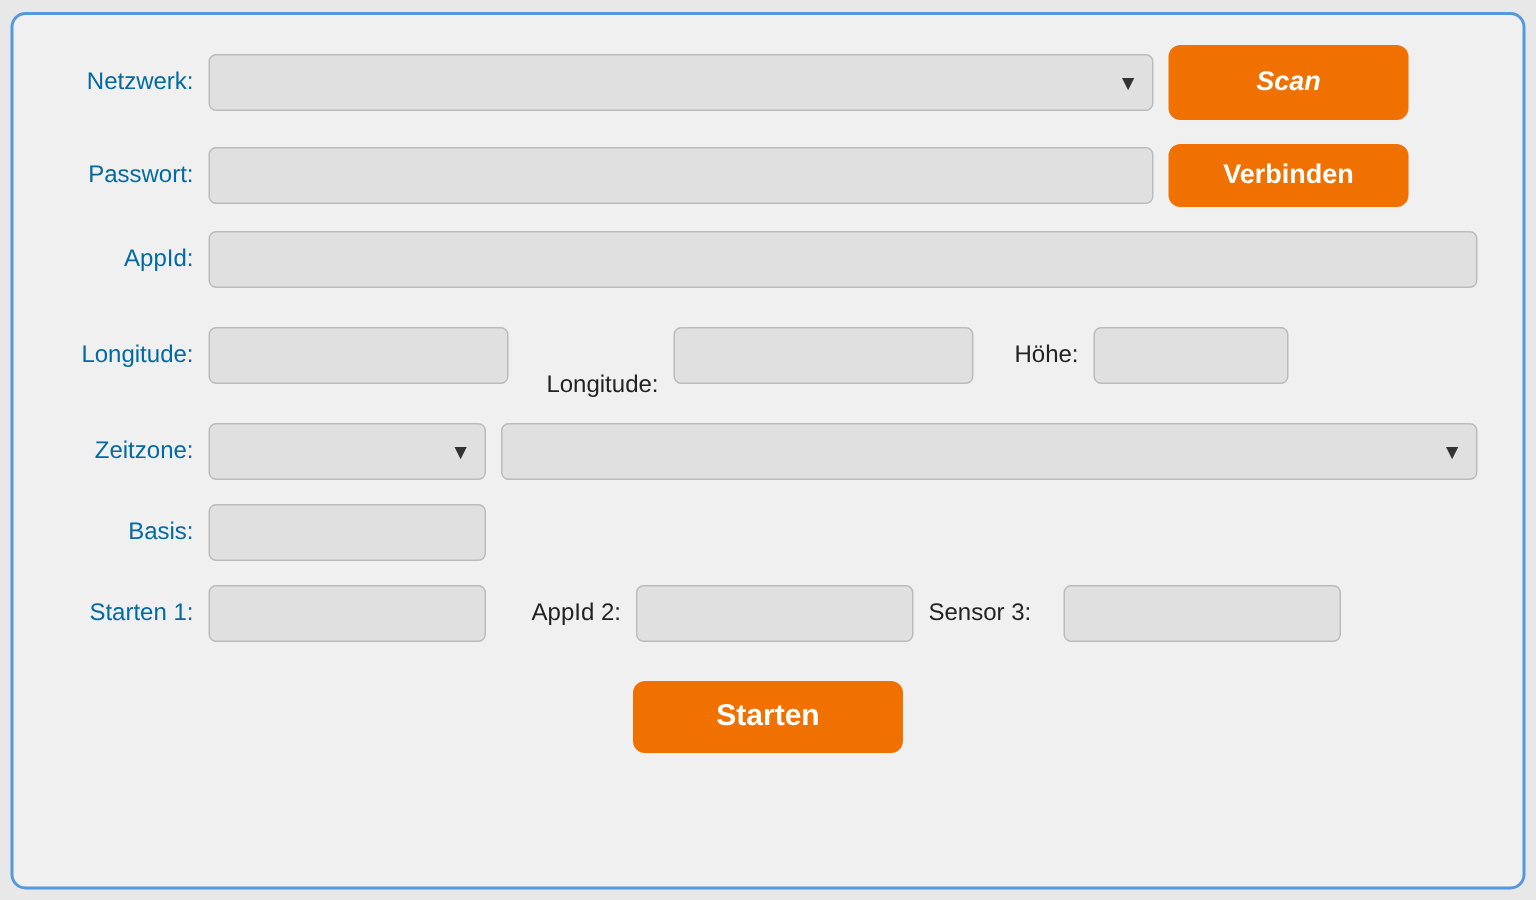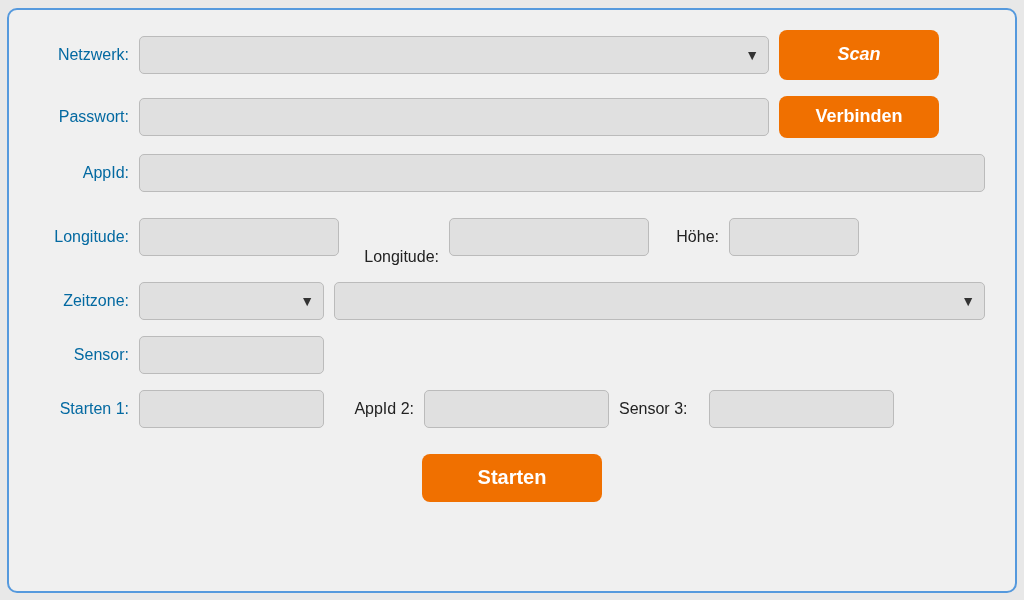--- a/index.html
+++ b/index.html
@@ -226,21 +226,21 @@
     </div>
     <div class="select-wrapper" style="flex:1;">
       <select class="zeitzone-select2" style="width:100%;">
         <option value=""></option>
       </select>
       <span class="select-arrow">▼</span>
     </div>
   </div>
 
   <div class="form-row">
-    <span class="field-label">Sensor:</span>
+    <span class="field-label">Basis:</span>
     <input type="text" class="basis-input" style="">
   </div>
 
   <div class="form-row">
     <span class="field-label">Starten 1:</span>
     <input type="text" class="sensor-input" style="">
     <span class="field-label-short" style="min-width:80px; text-align:right;">AppId 2:</span>
     <input type="text" class="sensor-input" style="">
     <span class="field-label-short" style="min-width:80px; text-align:left;">Sensor 3:</span>
     <input type="text" class="sensor-input" style="">

